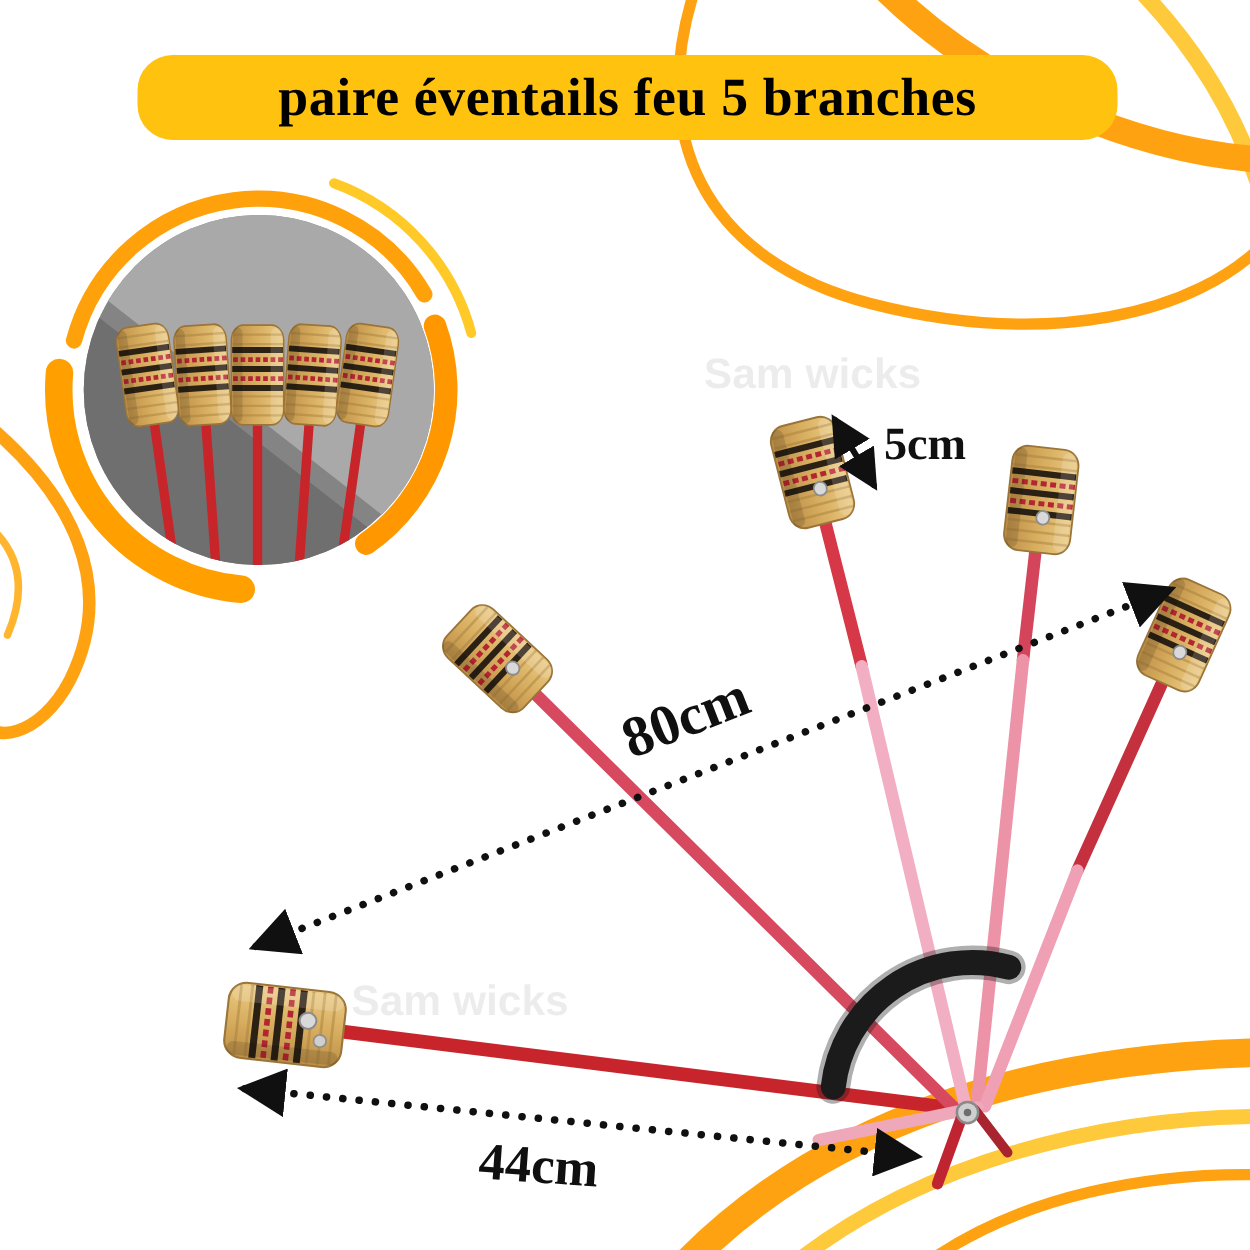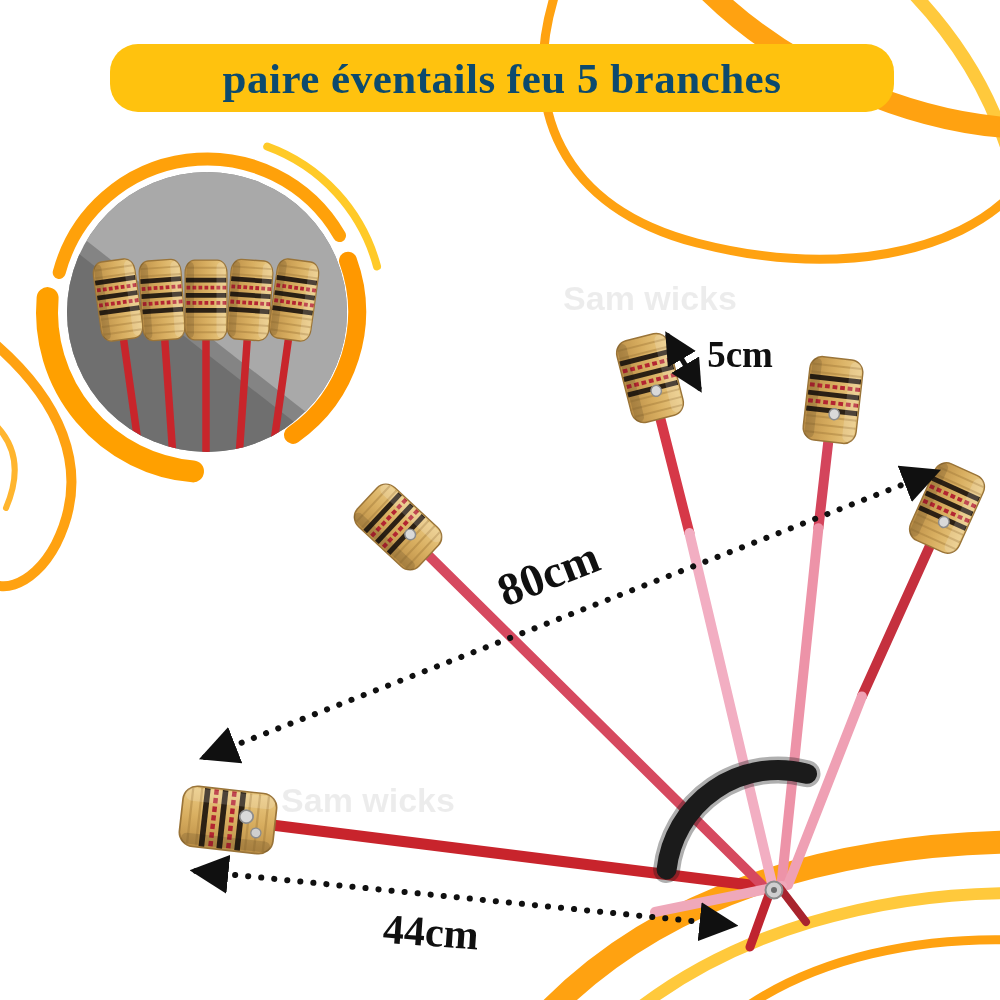--- a/index.html
+++ b/index.html
@@ -2,21 +2,21 @@
 <html><head>
 <meta charset="utf-8">
 <style>
   html,body{margin:0;padding:0;background:#ffffff;}
   .stage{position:relative;width:1000px;height:1000px;background:#ffffff;overflow:hidden;
          font-family:"Liberation Serif",serif;}
   .stage svg{position:absolute;left:0;top:0;}
   .banner{position:absolute;left:110px;top:44px;width:784px;height:68px;background:#FFC20E;
           border-radius:28px;display:flex;align-items:center;justify-content:center;z-index:5;}
   .banner span{font-family:"Liberation Serif",serif;font-weight:700;font-size:43px;
-               color:#0c4a6e;letter-spacing:.5px;white-space:nowrap;}
+               color:#000000;letter-spacing:.5px;white-space:nowrap;}
   .dim-label{font-family:"Liberation Serif",serif;font-weight:700;fill:#101010;}
   .watermark{font-family:"Liberation Sans",sans-serif;font-weight:700;fill:#777777;opacity:.13;}
 </style>
 </head>
 <body>
 
 <div class="stage">
 
   <svg width="1000" height="1000" viewBox="0 0 1000 1000">
     <defs>

